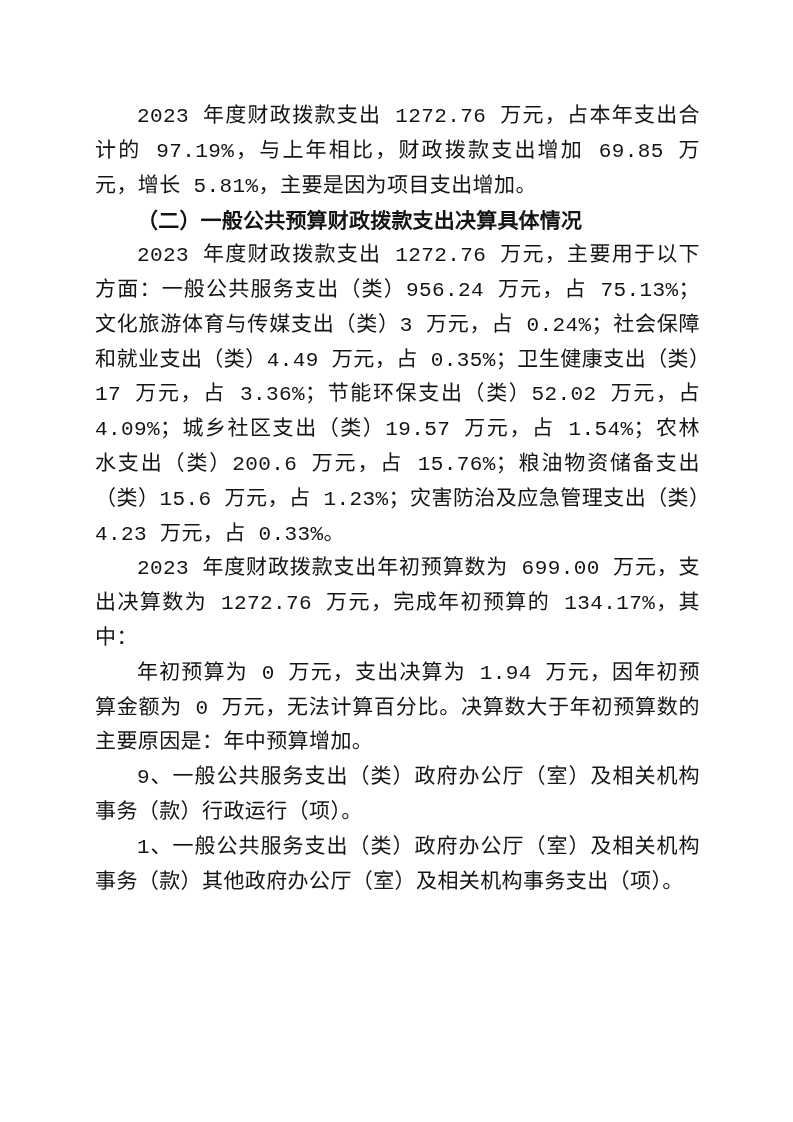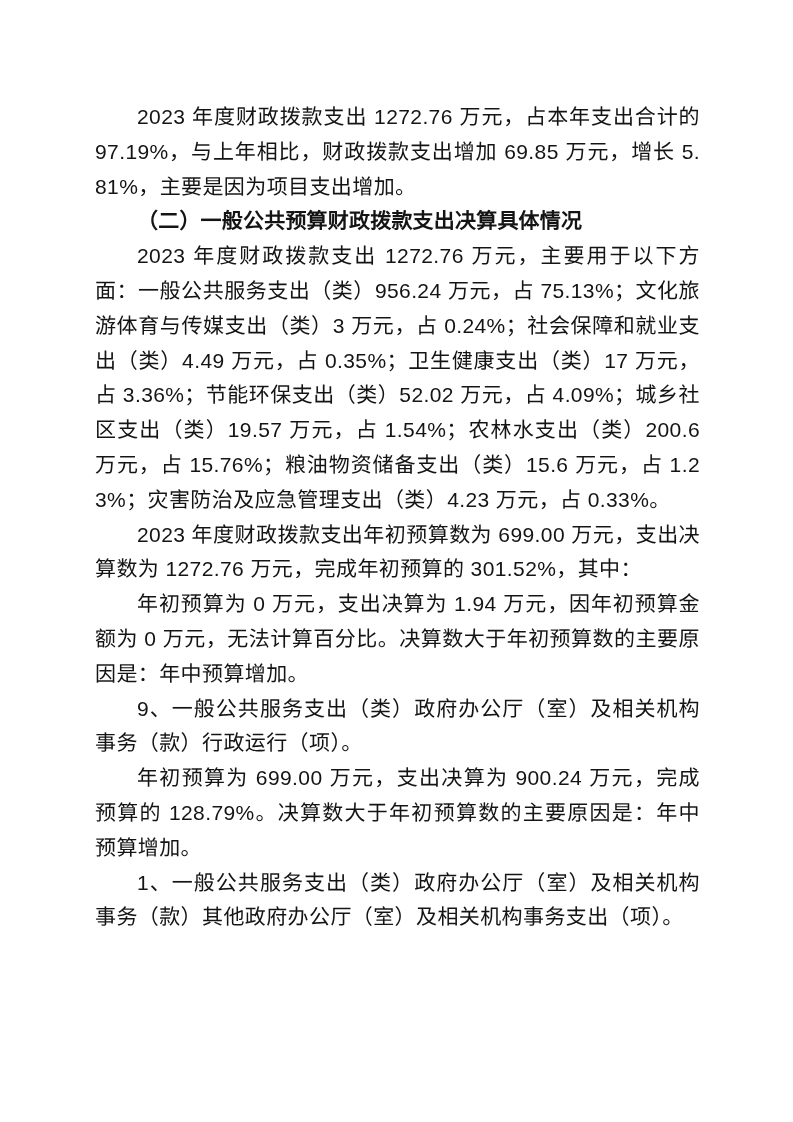--- a/index.html
+++ b/index.html
@@ -18,21 +18,21 @@
   }
   .content {
     position: absolute;
     top: 100px;
     left: 95px;
     width: 605px;
     color: #141414;
   }
   .para {
     margin: 0;
-    font-family: Liberation Sans, sans-serif;
+    font-family: Liberation Mono, monospace;
     font-size: 21px;
     line-height: 34.8px;
     text-align: justify;
     text-indent: 2em;
     letter-spacing: 0.4px;
     word-break: break-all;
   }
   .para.heading {
     font-family: "Liberation Sans", "DejaVu Sans", sans-serif;
     font-weight: 700;
@@ -41,19 +41,18 @@
   }
 </style>
 </head>
 <body>
 
 <div class="page">
   <div class="content">
     <p class="para body">2023 年度财政拨款支出 1272.76 万元，占本年支出合计的 97.19%，与上年相比，财政拨款支出增加 69.85 万元，增长 5.81%，主要是因为项目支出增加。</p>
     <p class="para heading">（二）一般公共预算财政拨款支出决算具体情况</p>
     <p class="para body">2023 年度财政拨款支出 1272.76 万元，主要用于以下方面：一般公共服务支出（类）956.24 万元，占 75.13%；文化旅游体育与传媒支出（类）3 万元，占 0.24%；社会保障和就业支出（类）4.49 万元，占 0.35%；卫生健康支出（类）17 万元，占 3.36%；节能环保支出（类）52.02 万元，占 4.09%；城乡社区支出（类）19.57 万元，占 1.54%；农林水支出（类）200.6 万元，占 15.76%；粮油物资储备支出（类）15.6 万元，占 1.23%；灾害防治及应急管理支出（类）4.23 万元，占 0.33%。</p>
-    <p class="para body">2023 年度财政拨款支出年初预算数为 699.00 万元，支出决算数为 1272.76 万元，完成年初预算的 301.52%，其中：</p>
+    <p class="para body">2023 年度财政拨款支出年初预算数为 699.00 万元，支出决算数为 1272.76 万元，完成年初预算的 134.17%，其中：</p>
     <p class="para body">年初预算为 0 万元，支出决算为 1.94 万元，因年初预算金额为 0 万元，无法计算百分比。决算数大于年初预算数的主要原因是：年中预算增加。</p>
     <p class="para body">9、一般公共服务支出（类）政府办公厅（室）及相关机构事务（款）行政运行（项）。</p>
-    <p class="para body">年初预算为 699.00 万元，支出决算为 900.24 万元，完成预算的 128.79%。决算数大于年初预算数的主要原因是：年中预算增加。</p>
     <p class="para body">1、一般公共服务支出（类）政府办公厅（室）及相关机构事务（款）其他政府办公厅（室）及相关机构事务支出（项）。</p>
   </div>
 </div>
 
 </body></html>

